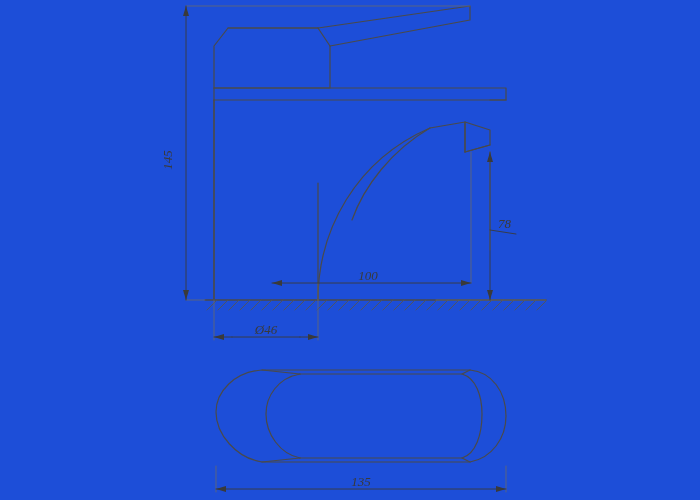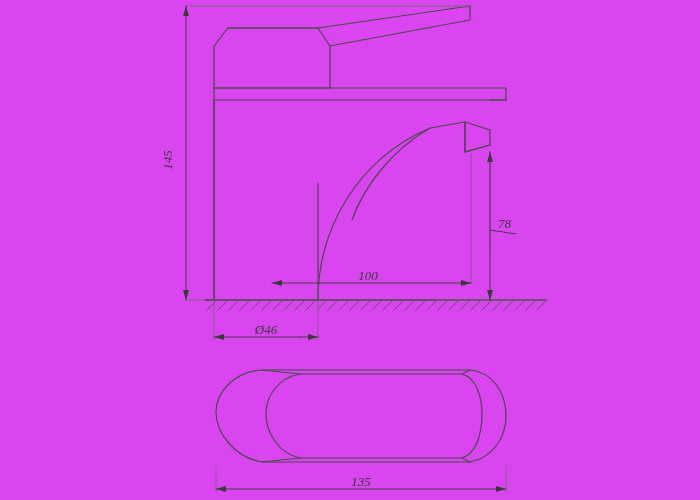--- a/index.html
+++ b/index.html
@@ -7,21 +7,21 @@
     padding: 0;
     background: #ffffff;
   }
   body {
     font-family: "Liberation Sans", sans-serif;
   }
   #stage {
     position: relative;
     width: 700px;
     height: 500px;
-    background: #d946ef;
+    background: #1d4ed8;
     overflow: hidden;
   }
   #stage svg {
     display: block;
   }
   .dim-label {
     font-family: "Liberation Serif", serif;
     font-style: italic;
     font-size: 13px;
     fill: #3a3a3a;

